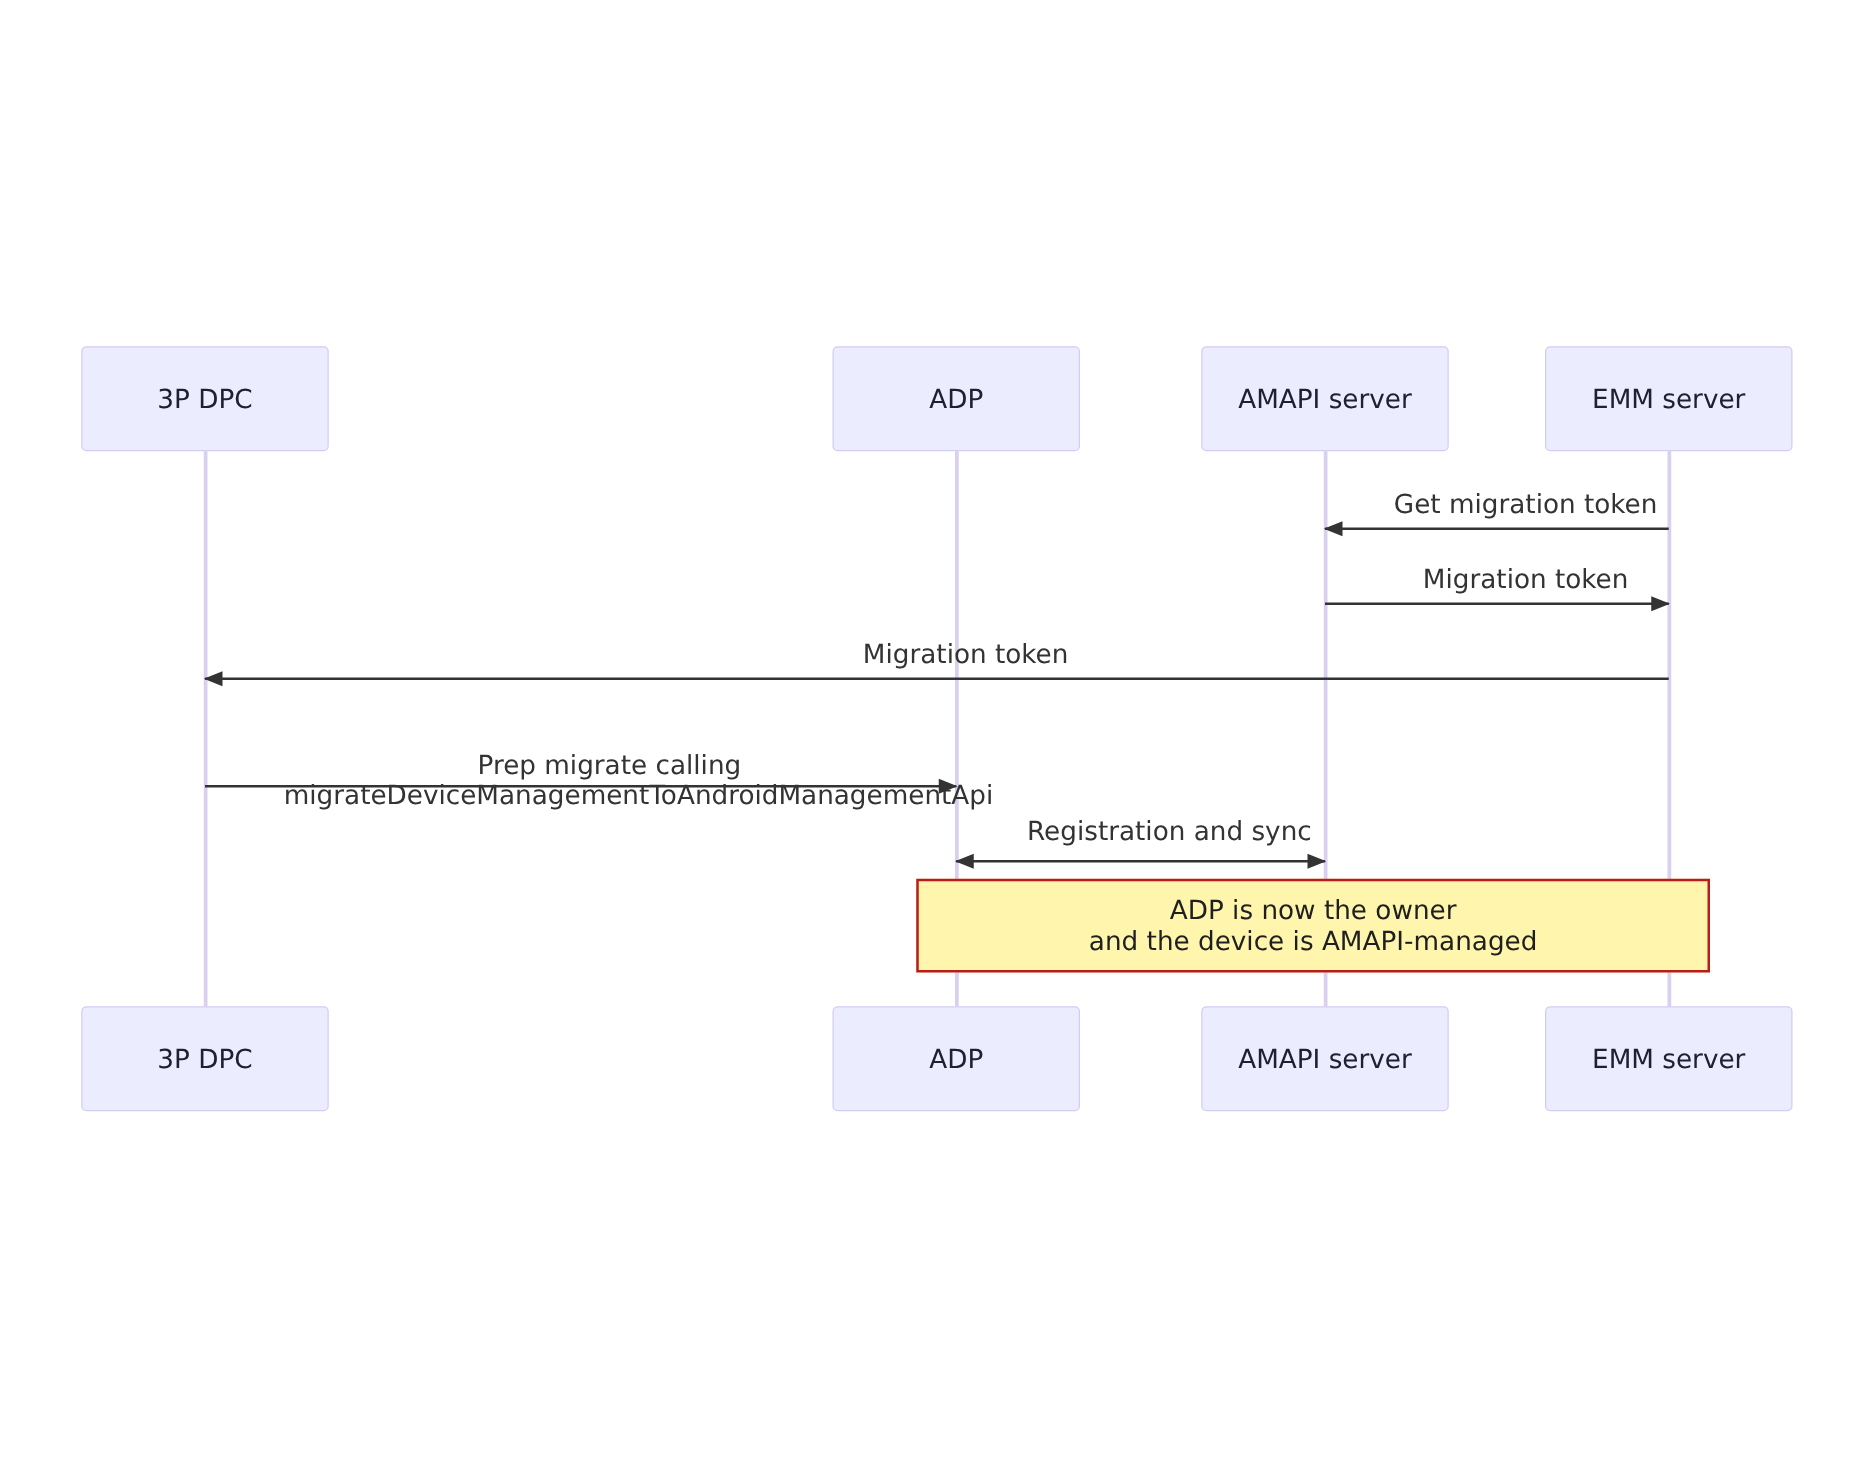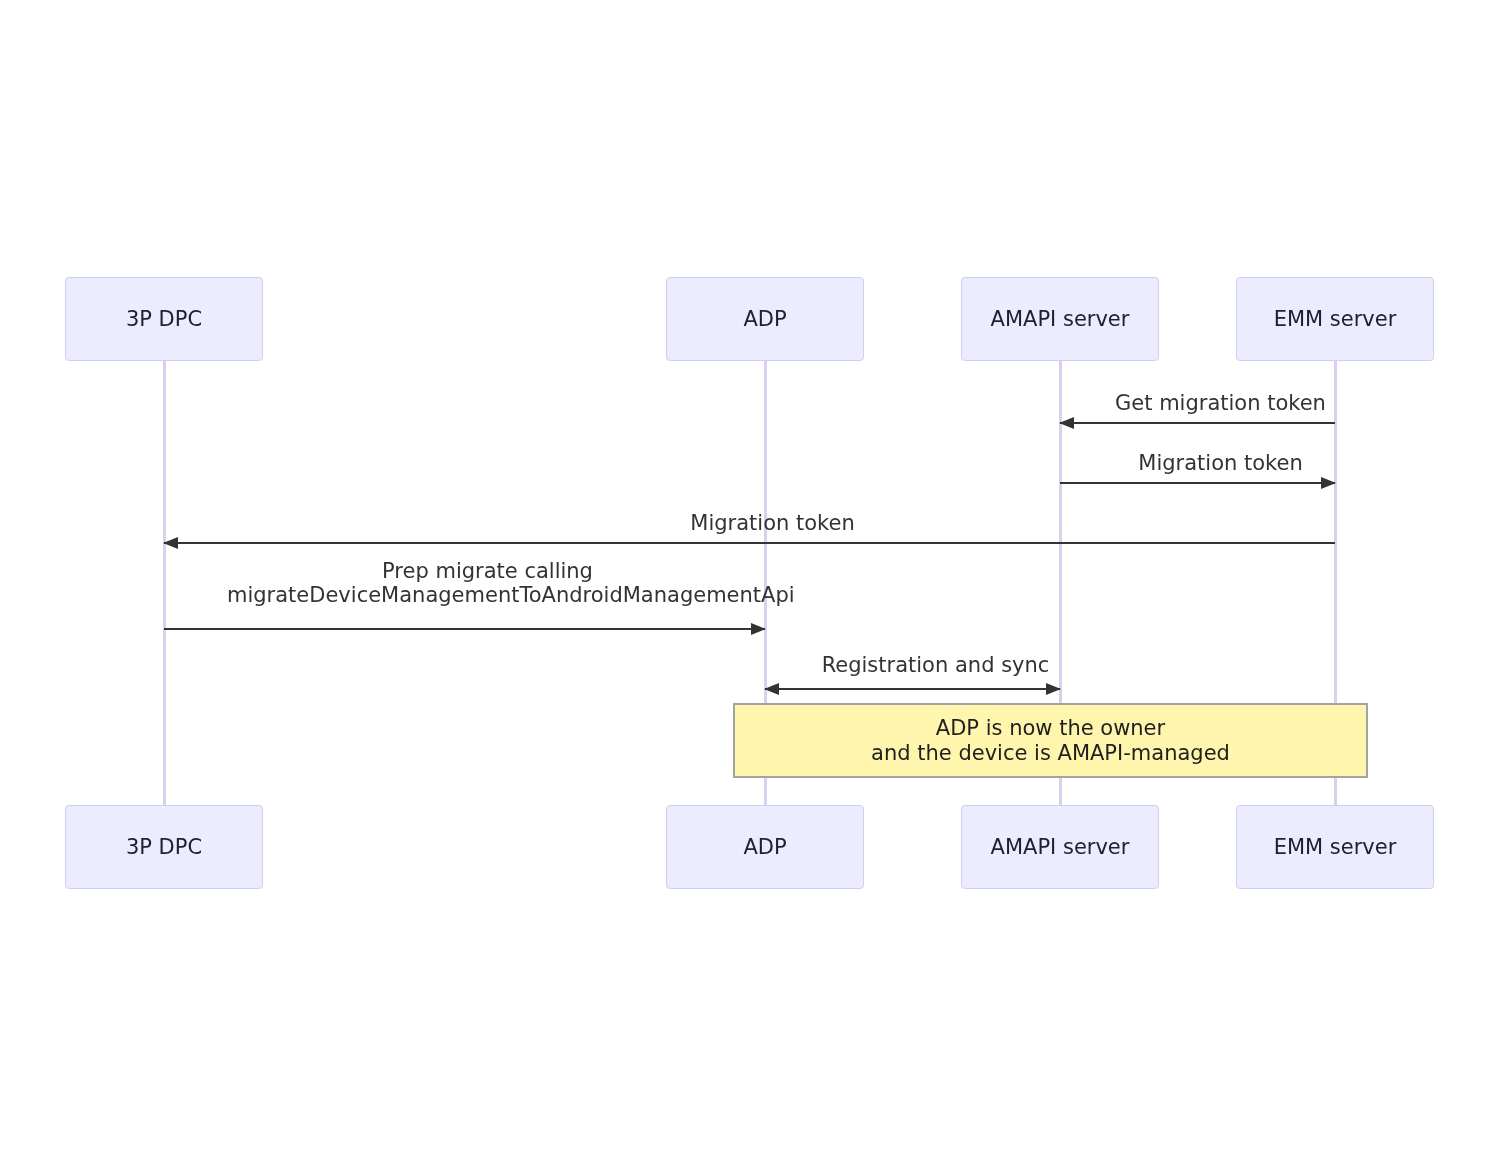--- a/index.html
+++ b/index.html
@@ -79,21 +79,21 @@
     border-color: transparent transparent transparent #333333;
   }
   
   .note {
     position: absolute;
     left: 733px;
     top: 703px;
     width: 635px;
     height: 75px;
     background: #fff5ad;
-    border: 2px solid #a3a3a3;
+    border: 2px solid #b91c1c;
     box-sizing: border-box;
     display: flex;
     flex-direction: column;
     align-items: center;
     justify-content: center;
     font-size: 21px;
     line-height: 25px;
     color: #1f1f1f;
     text-align: center;
     z-index: 3;
@@ -124,21 +124,21 @@
 
   <div class="msg-label" style="left:1060px;top:390px;width:275px">Get migration token</div>
   <div class="msg-line arrow-left" style="left:1060px;top:422px;width:275px"></div>
 
   <div class="msg-label" style="left:1060px;top:450px;width:275px">Migration token</div>
   <div class="msg-line arrow-right" style="left:1060px;top:482px;width:275px"></div>
 
   <div class="msg-label" style="left:164px;top:510px;width:1171px">Migration token</div>
   <div class="msg-line arrow-left" style="left:164px;top:542px;width:1171px"></div>
 
-  <div class="msg-label" style="left:164px;top:559px;width:601px;line-height:24px">
+  <div class="msg-label" style="left:164px;top:600px;width:601px;line-height:24px">
     <span>Prep migrate calling</span>
     <span class="line2">migrateDeviceManagementToAndroidManagementApi</span>
   </div>
   <div class="msg-line arrow-right" style="left:164px;top:628px;width:601px"></div>
 
   <div class="msg-label" style="left:765px;top:652px;width:295px">Registration and sync</div>
   <div class="msg-line arrow-left arrow-right" style="left:765px;top:688px;width:295px"></div>
 
   <div class="note">
     <span>ADP is now the owner</span>

